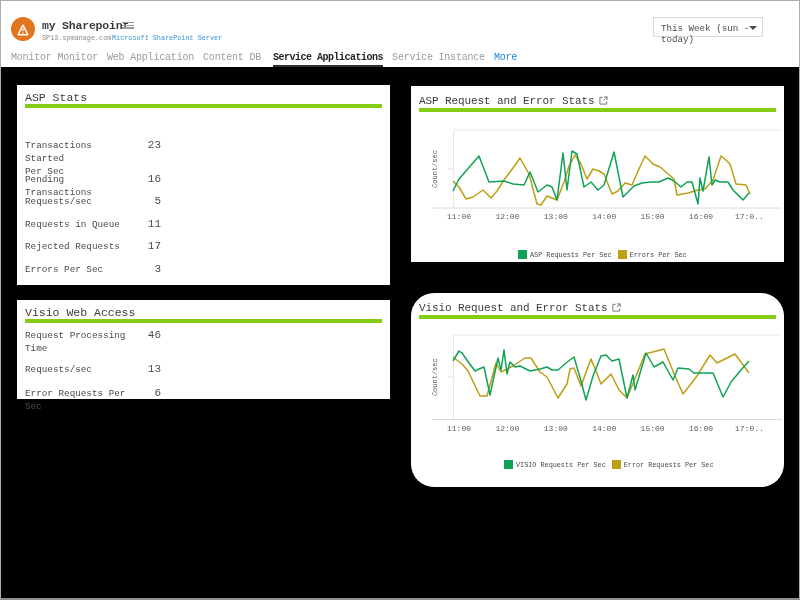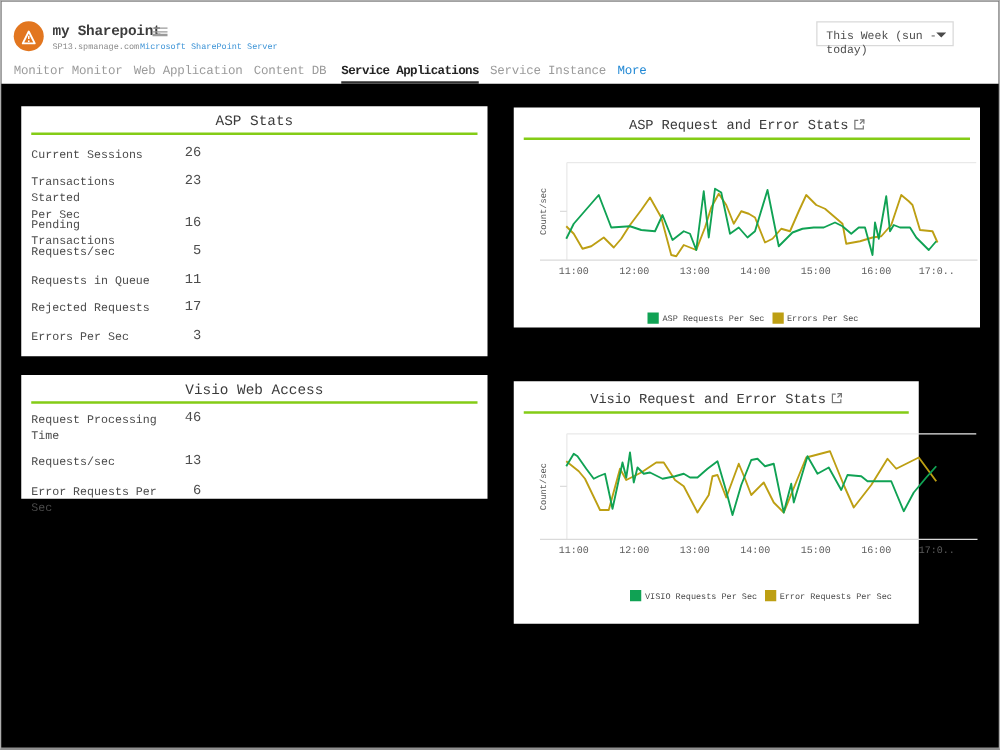--- a/index.html
+++ b/index.html
@@ -19,25 +19,25 @@
   .sublink { position:absolute; left:111px; top:33px; font-size:6.8px; color:#3c93d6; }
   .dropdown { position:absolute; left:652px; top:16px; width:110px; height:20px; border:1px solid #d9d9d9; background:#fff; }
   .dropdown span { position:absolute; left:7px; top:5px; font-size:9.2px; color:#4c4c4c; }
   .caret { position:absolute; right:5px; top:8px; width:0; height:0; border-left:4px solid transparent; border-right:4px solid transparent; border-top:4.5px solid #4a4a4a; }
   #tabs { position:absolute; left:10px; top:51px; height:15px; font-size:10px; line-height:11px; color:#9b9b9b; letter-spacing:-0.2px; white-space:nowrap; }
   #tabs span { margin-right:9px; }
   #tabs .active { color:#242424; font-weight:bold; letter-spacing:-0.5px; border-bottom:2px solid #303030; padding-bottom:2px; }
   #tabs .more { color:#1f87d4; }
 
   .panel { position:absolute; background:#fff; }
-  .ptitle { position:absolute; left:8px; right:8px; top:0; height:23px; line-height:26px; font-size:11.5px; color:#3b3b3b; border-bottom:2px solid #84cc16;text-align:center; }
+  .ptitle { position:absolute; left:8px; right:8px; top:0; height:23px; line-height:26px; font-size:11.5px; color:#3b3b3b; border-bottom:4px solid #84cc16; }
   #pL1 { left:16px; top:84px; width:373px; height:200px; }
   #pL2 { left:16px; top:299px; width:373px; height:99px; }
   #pR1 { left:410px; top:85px; width:373px; height:176px; }
-  #pR2 { left:410px; top:304px; width:324px; height:194px; }
+  #pR2 { left:410px; top:292px; width:373px; height:194px;border-radius:23px; }
 
   .row { position:absolute; left:8px; width:357px; font-size:9.3px; color:#4b4b4b; line-height:13px; }
   .row .lbl { display:inline-block; width:108px; vertical-align:top; }
   .row .val { display:inline-block; width:28px; text-align:right; font-size:11px; color:#4d4d4d; vertical-align:top; }
   .cticon { display:inline-block; position:relative; top:1px; margin-left:4px; }
   .legend { position:absolute; font-size:6.8px; color:#4a4a4a; white-space:nowrap; }
   .sq { display:inline-block; width:9px; height:9px; vertical-align:-2px; margin-right:3px; }
 </style>
 </head>
 <body>
@@ -62,21 +62,20 @@
         <span>This Week (sun - today)</span>
         <div class="caret"></div>
       </div>
     <div id="tabs">
       <span>Monitor Monitor</span><span>Web Application</span><span style="margin-right:12px;">Content DB</span><span class="active">Service Applications</span><span>Service Instance</span><span class="more">More</span>
     </div>
   </div>
 
   <div class="panel" id="pL1">
     <div class="ptitle" style="font-size:11.5px;">ASP Stats</div>
-    <div class="row" style="top:32px;"><span class="lbl">Current Sessions</span><span class="val">26</span></div>
     <div class="row" style="top:54px;"><span class="lbl">Transactions Started<br>Per Sec</span><span class="val">23</span></div>
     <div class="row" style="top:88px;"><span class="lbl">Pending Transactions</span><span class="val">16</span></div>
     <div class="row" style="top:110px;"><span class="lbl">Requests/sec</span><span class="val">5</span></div>
     <div class="row" style="top:133px;"><span class="lbl">Requests in Queue</span><span class="val">11</span></div>
     <div class="row" style="top:155px;"><span class="lbl">Rejected Requests</span><span class="val">17</span></div>
     <div class="row" style="top:178px;"><span class="lbl">Errors Per Sec</span><span class="val">3</span></div>
   </div>
 
   <div class="panel" id="pL2">
     <div class="ptitle">Visio Web Access</div>

